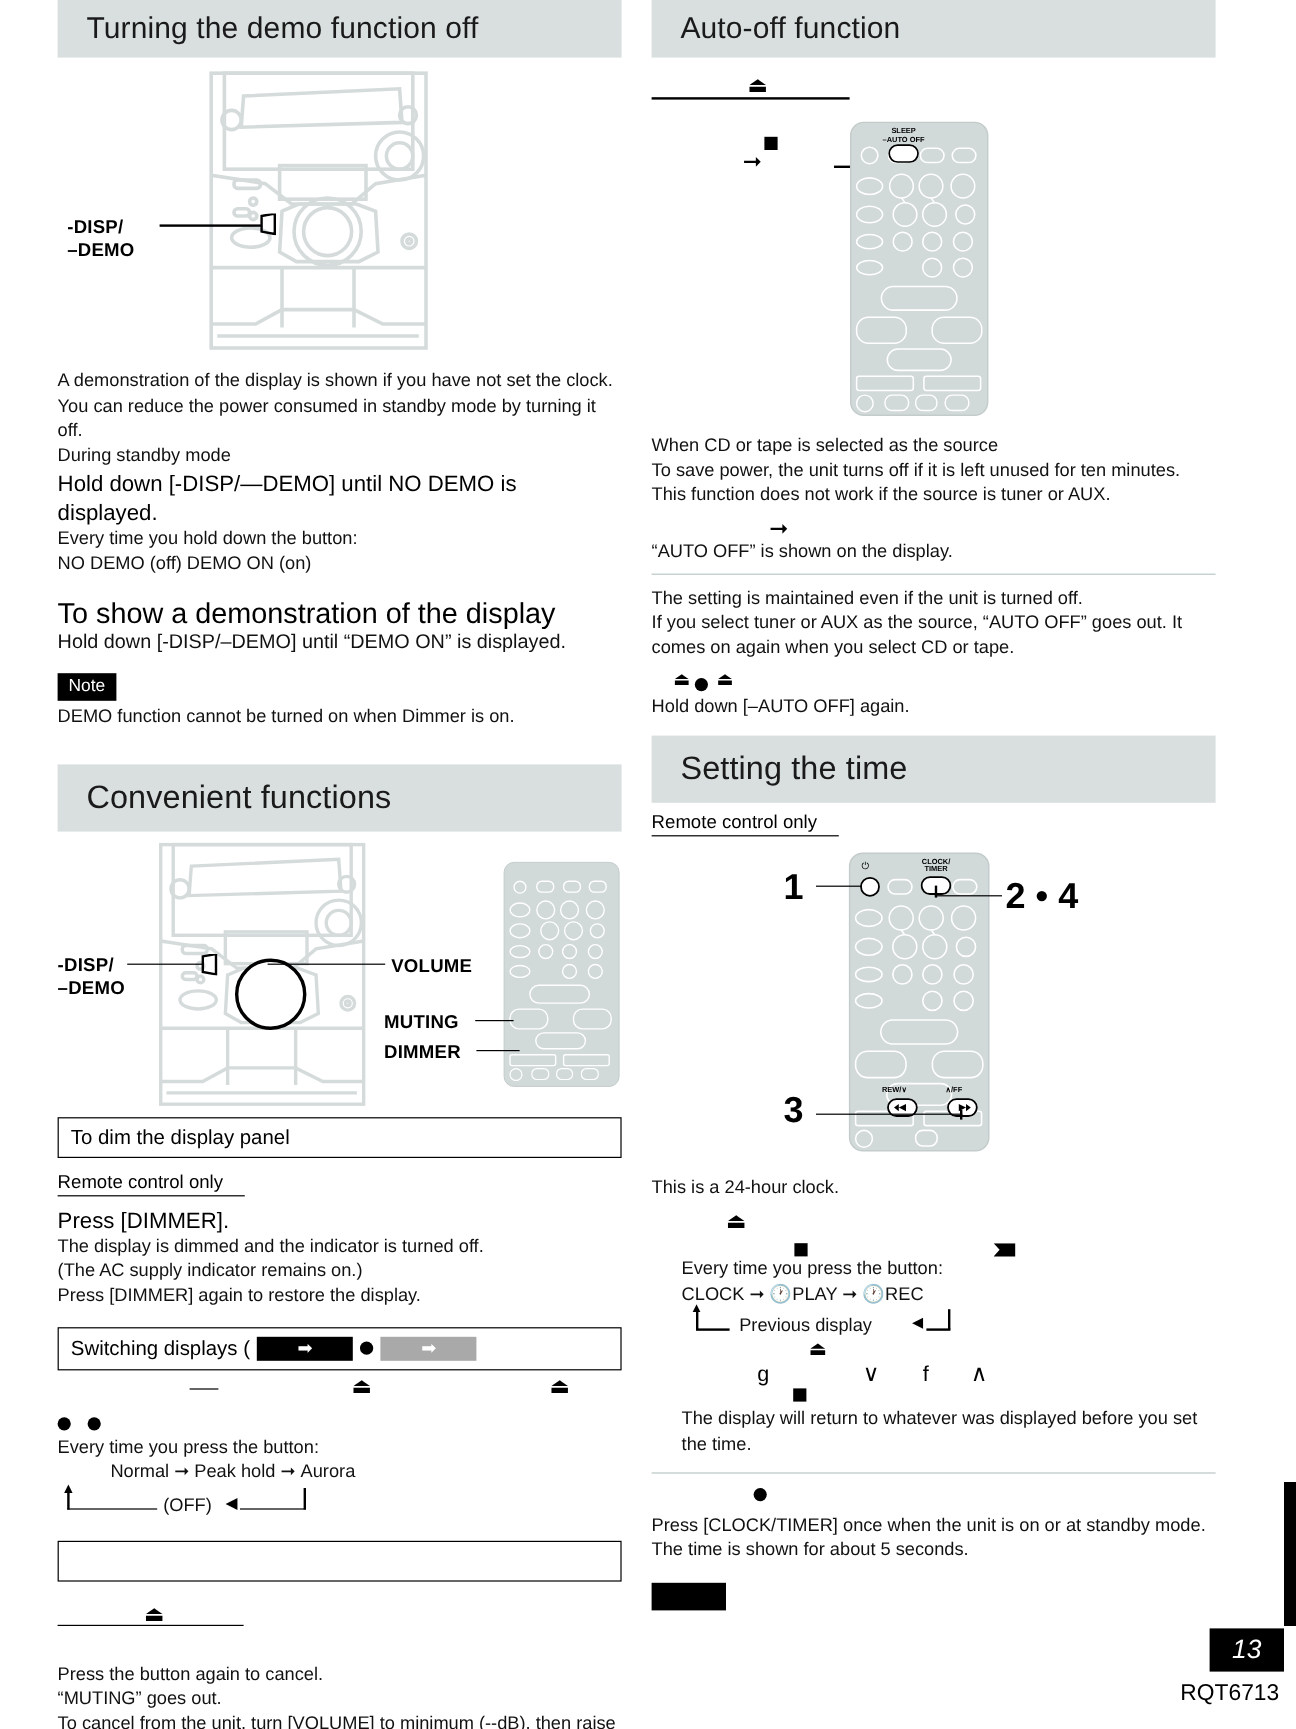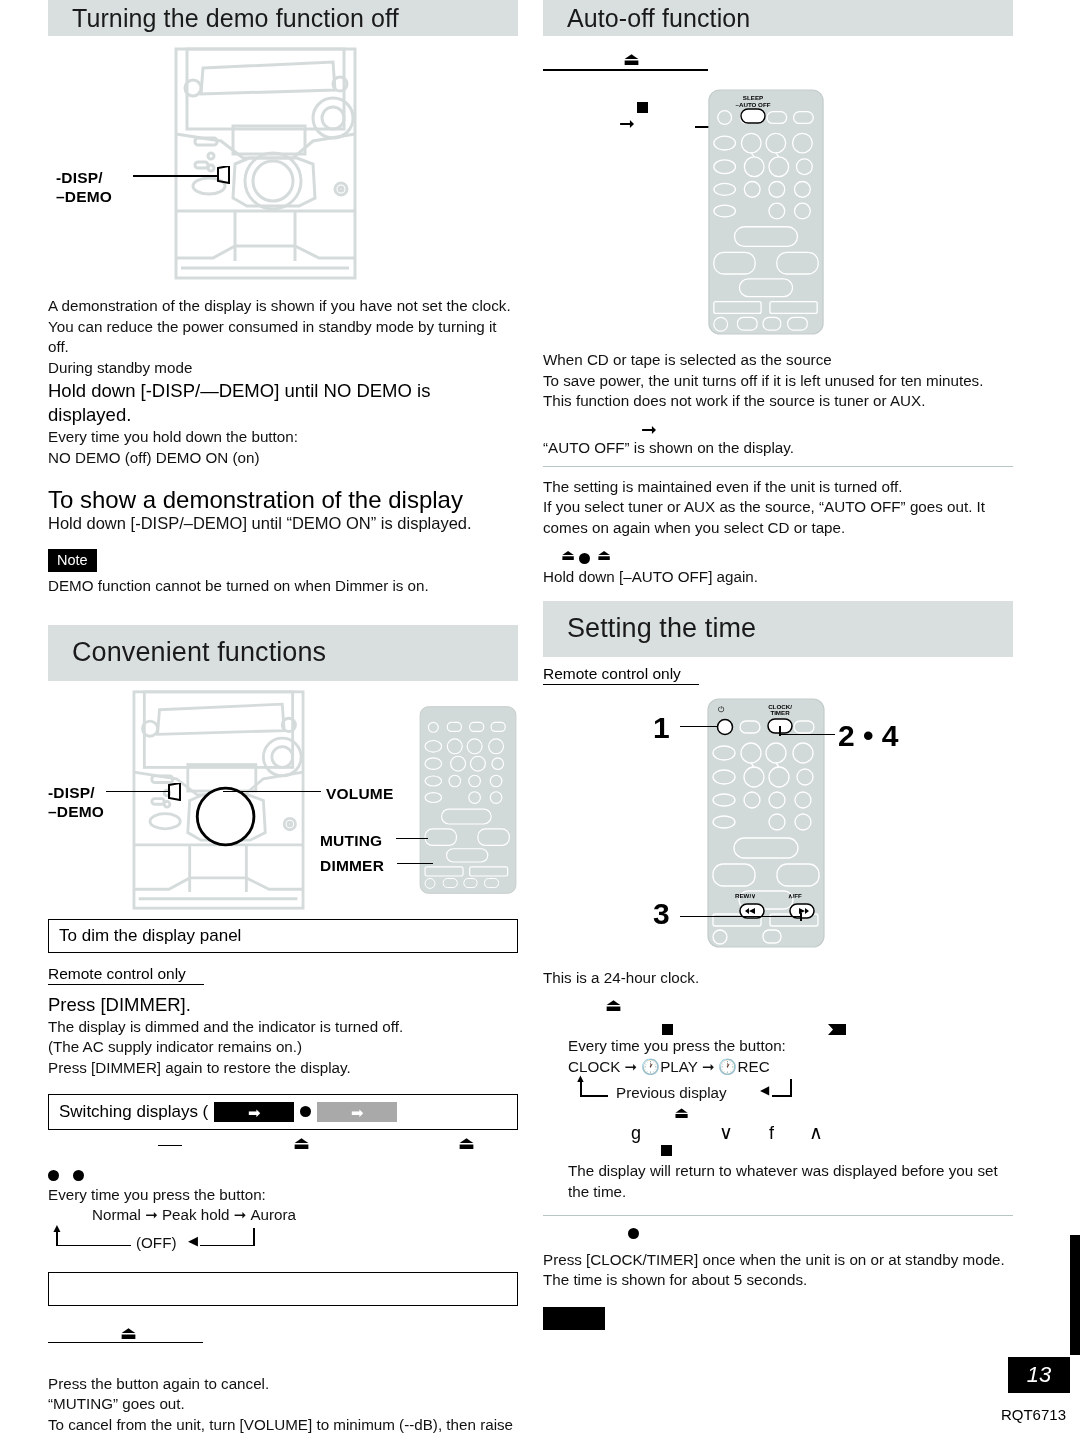--- a/index.html
+++ b/index.html
@@ -13,21 +13,21 @@
   .page { position: relative; width: 1080px; height: 1441px; }
 
   
   .col { position: absolute; top: 0; width: 470px; }
   .col-left  { left: 48px; }
   .col-right { left: 543px; }
 
   
   .sect-bar {
     background: #d9dfdf;
-    height: 36px;
+    height: 48px;
     display: flex; align-items: center;
     padding-left: 24px;
     margin-bottom: 4px;
   }
   .sect-bar.tall { height: 56px; }
   .sect-bar .sect-title {
     font-size: 25px; font-weight: normal; letter-spacing: 0.1px;
     color: #1a1a1a;
   }
 
@@ -102,21 +102,21 @@
   .stepnum { position:absolute; font-weight:bold; font-size:30px; }
 
   
   .pagebox {
     position:absolute; right:10px; bottom:48px;
     background:#000; color:#fff;
     width:62px; height:36px;
     display:flex; align-items:center; justify-content:center;
     font-style: italic; font-size:22px;
   }
-  .rqt { position:absolute; right:14px; bottom:18px; font-size:15px; }
+  .rqt { position:absolute; right:14px; bottom:18px; font-size:19px; }
   .edge { position:absolute; right:0; bottom:86px; width:10px; height:120px; background:#000; }
 </style>
 </head>
 <body>
 
 <div class="page">
 
   <div class="col col-left">
 
     <div class="sect-bar">

